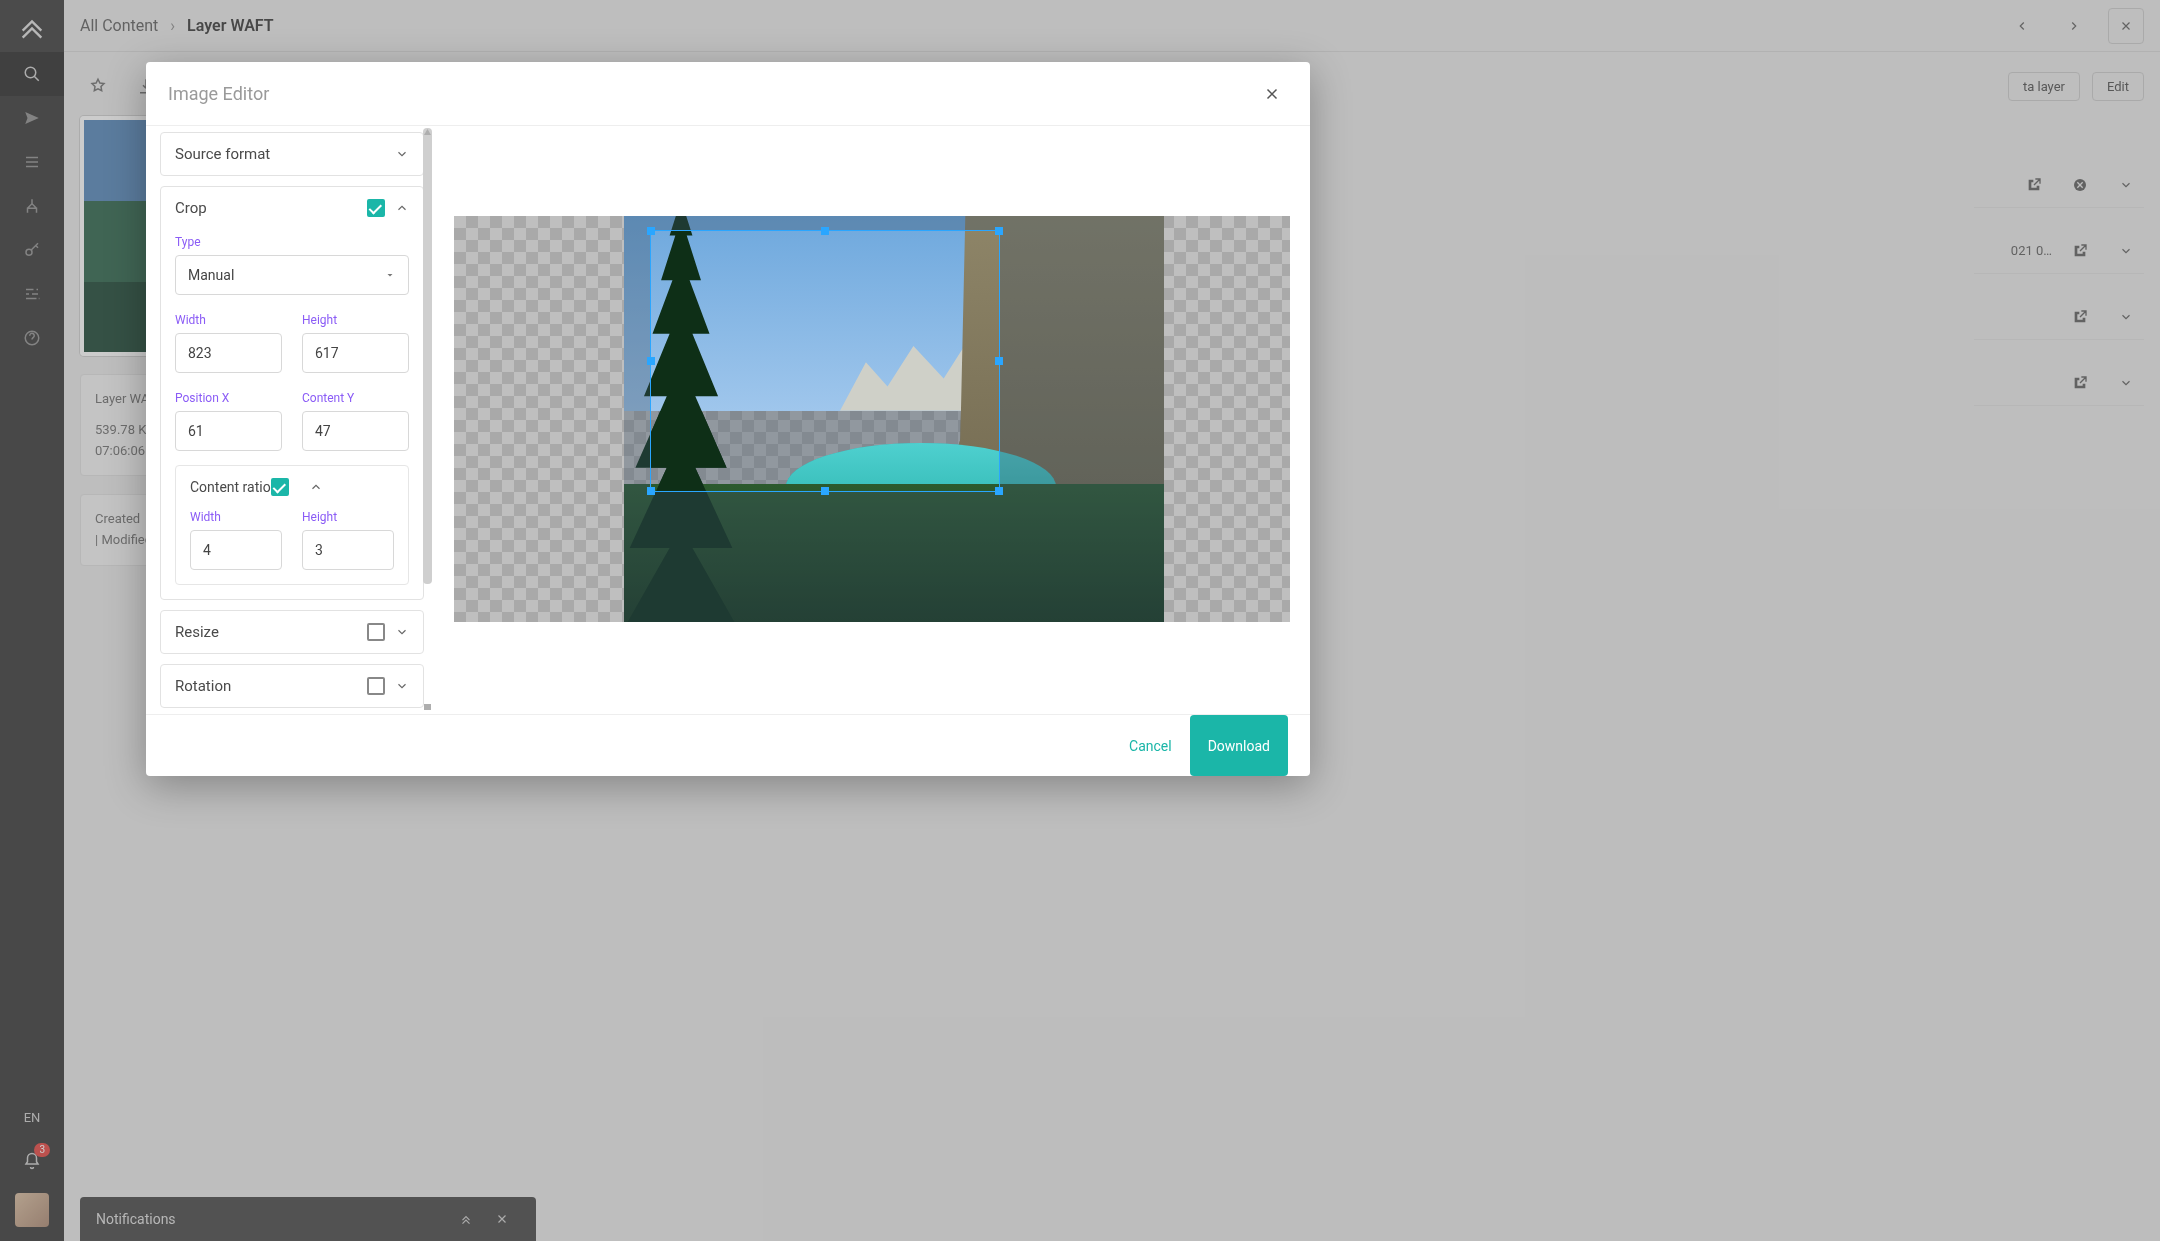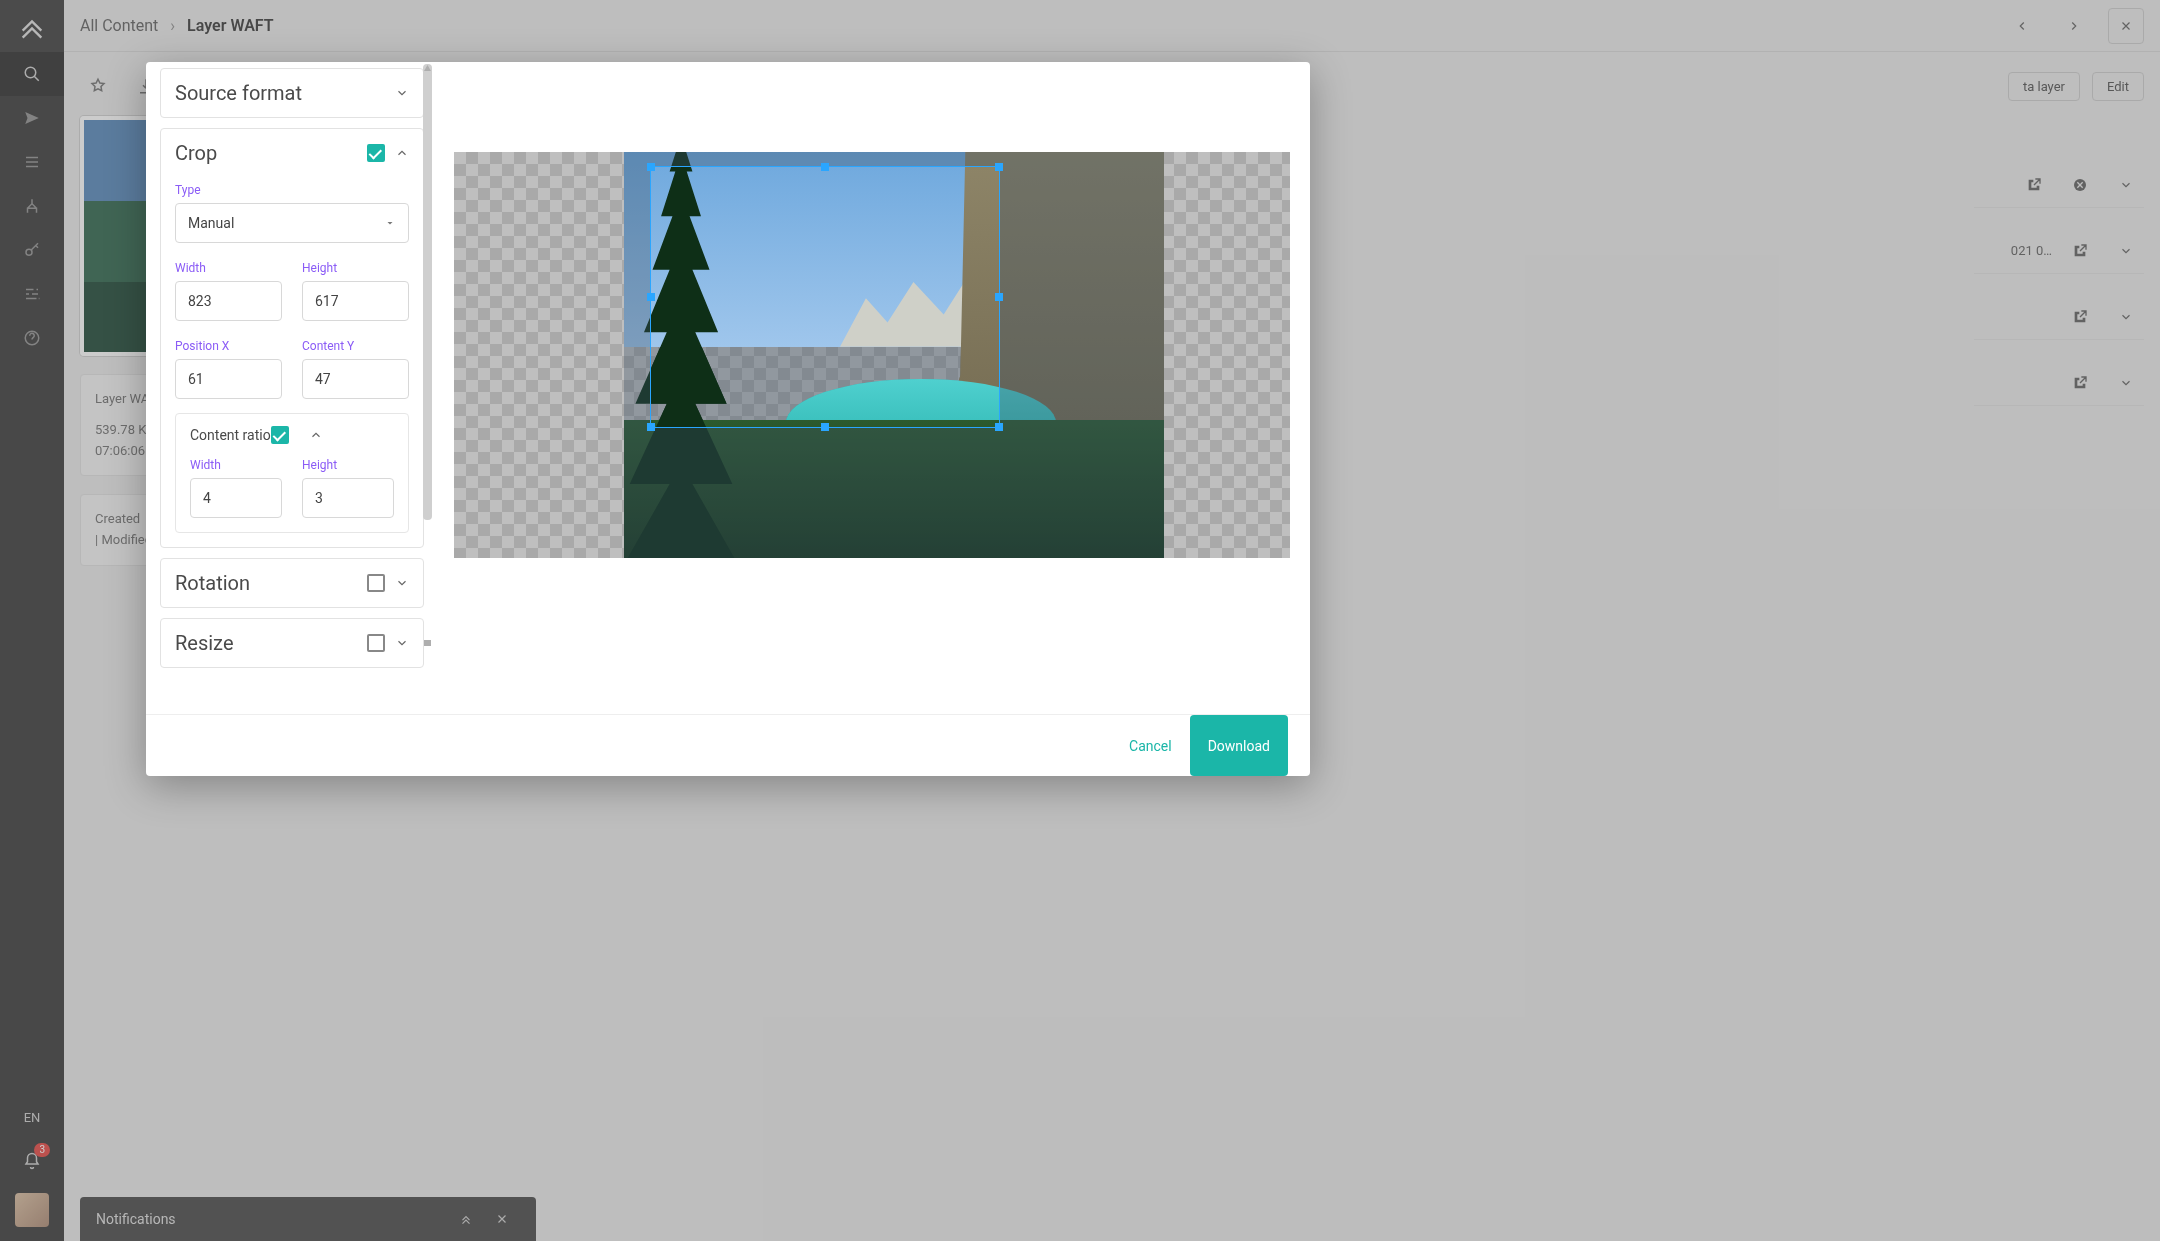--- a/index.html
+++ b/index.html
@@ -60,21 +60,21 @@
 .panel-col { width:288px; height:100%; overflow-y:auto; padding:6px 10px 14px 14px; position:relative; }
 
 .scroll-track { position:absolute; right:2px; top:2px; width:9px; height:456px; background:#cfcfcf; border-radius:4px; }
 .scroll-track::before,
 .scroll-track::after { content:""; position:absolute; left:1px; width:7px; height:6px; background:#aeaeae; }
 .scroll-track::before { top:1px; clip-path: polygon(50% 0, 100% 100%, 0 100%); }
 .scroll-track::after { bottom:-126px; } 
 
 .card { border:1px solid #e2e2e2; border-radius:4px; background:#fff; margin-bottom:10px; }
 .card-head { display:flex; align-items:center; padding:12px 14px; cursor:pointer; }
-.card-head .label { color:#4a4a4a; font-size:20px; }
+.card-head .label { color:#4a4a4a; font-size:15px; }
 .card-head .grow { flex:1; }
 .checkbox { width:18px; height:18px; border:2px solid #888; border-radius:2px; display:flex; align-items:center; justify-content:center; margin-right:10px; }
 .checkbox.on { background:#1bb6a8; border-color:#1bb6a8; }
 .checkbox.on::after { content:""; width:10px; height:5px; border-left:2px solid #fff; border-bottom:2px solid #fff; transform:rotate(-45deg) translate(0px,-1px); }
 .chev { color:#666; }
 
 .card-body { padding: 0 14px 14px; }
 .field-label { color:#8b5cf6; font-size:12px; margin:6px 0 6px; }
 .select { border:1px solid #d8d8d8; border-radius:4px; height:40px; display:flex; align-items:center; padding:0 12px; color:#444; font-size:14px; justify-content:space-between; }
 .row2 { display:flex; gap:20px; }
@@ -297,20 +297,29 @@
   <div class="icon-btn">
       <svg width="14" height="14" viewBox="0 0 24 24" fill="none" stroke="#ccc" stroke-width="2">
         <path d="M6 6l12 12M18 6L6 18"></path>
       </svg>
     </div>
 </div>
 
 <div class="scrim"></div>
 
 <div class="modal">
+  <div class="modal-head">
+    <span class="title">Image Editor</span>
+    <div class="grow"></div>
+    <div class="close-btn">
+      <svg width="18" height="18" viewBox="0 0 24 24" fill="none" stroke="#555" stroke-width="2">
+          <path d="M6 6l12 12M18 6L6 18"></path>
+        </svg>
+    </div>
+  </div>
 
   <div class="modal-body">
     <div class="panel-col">
       <div class="scroll-track"></div>
 
       <div class="card">
         <div class="card-head">
           <span class="label">Source format</span>
           <div class="grow"></div>
           <span class="chev">
@@ -383,34 +392,34 @@
                 <div class="field-label">Height</div>
                 <div class="input">3</div>
               </div>
             </div>
           </div>
         </div>
       </div>
 
       <div class="card">
         <div class="card-head">
-          <span class="label">Rotation</span>
+          <span class="label">Resize</span>
           <div class="grow"></div>
           <span class="checkbox"></span>
           <span class="chev">
               <svg width="14" height="14" viewBox="0 0 24 24" fill="none" stroke="#666" stroke-width="2">
                 <path d="M6 9l6 6 6-6"></path>
               </svg>
             </span>
         </div>
       </div>
 
       <div class="card">
         <div class="card-head">
-          <span class="label">Resize</span>
+          <span class="label">Rotation</span>
           <div class="grow"></div>
           <span class="checkbox"></span>
           <span class="chev">
               <svg width="14" height="14" viewBox="0 0 24 24" fill="none" stroke="#666" stroke-width="2">
                 <path d="M6 9l6 6 6-6"></path>
               </svg>
             </span>
         </div>
       </div>
 

